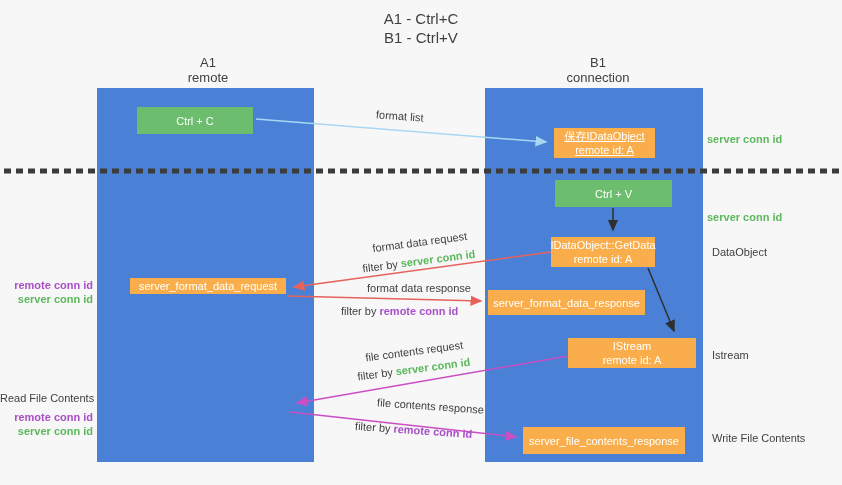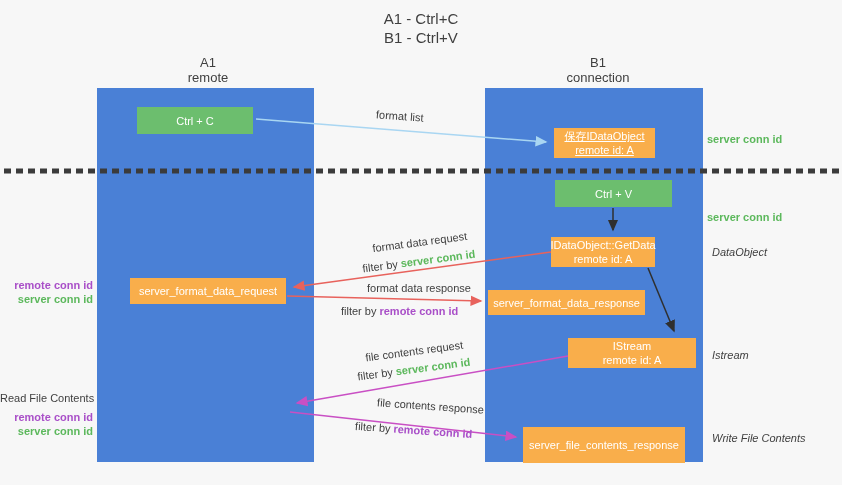--- a/index.html
+++ b/index.html
@@ -25,35 +25,35 @@
   .hdr-a1{left:148px;} .hdr-b1{left:538px;}
 
   .node{position:absolute;z-index:3;display:flex;flex-direction:column;align-items:center;
         justify-content:center;color:#fff;font-size:11px;line-height:14px;text-align:center;}
   .green{background:var(--node_green);}
   .orange{background:var(--node_orange);}
   .n-ctrl-c{left:137px;top:107px;width:116px;height:27px;}
   .n-save{left:554px;top:128px;width:101px;height:30px;text-decoration:underline;}
   .n-ctrl-v{left:555px;top:180px;width:117px;height:27px;}
   .n-getdata{left:551px;top:237px;width:104px;height:30px;}
-  .n-fmt-req{left:130px;top:278px;width:156px;height:26px;text-align:right;}
+  .n-fmt-req{left:130px;top:278px;width:156px;height:16px;text-align:right;}
   .n-fmt-resp{left:488px;top:290px;width:157px;height:25px;}
   .n-istream{left:568px;top:338px;width:128px;height:30px;}
   .n-file-req{left:128px;top:393px;width:161px;height:26px;}
-  .n-file-resp{left:523px;top:427px;width:162px;height:36px;}
+  .n-file-resp{left:523px;top:427px;width:162px;height:27px;}
 
   .elabel{position:absolute;z-index:3;font-size:11px;color:var(--text_dark);white-space:nowrap;}
   .kw-green{color:var(--text_green);font-weight:bold;margin-left:3px;}
   .kw-purple{color:var(--text_purple);font-weight:bold;margin-left:3px;}
   .rot-up{transform:rotate(-7.5deg);}
   .rot-dn{transform:rotate(4deg);}
 
   .side{position:absolute;z-index:3;font-size:11px;white-space:nowrap;}
   .side.green-b{color:var(--text_green);font-weight:bold;}
-  .side.dark{color:var(--text_dark);font-style:italic;}
+  .side.dark{color:var(--text_dark);}
   .left-block{position:absolute;left:0;width:93px;text-align:right;z-index:3;font-size:11px;
               font-weight:bold;line-height:14px;white-space:nowrap;}
   .lb-purple{color:var(--text_purple);} .lb-green{color:var(--text_green);}
 </style>
 </head>
 <body>
 
 <div class="canvas">
 
   <div class="lane lane-a1"></div>

